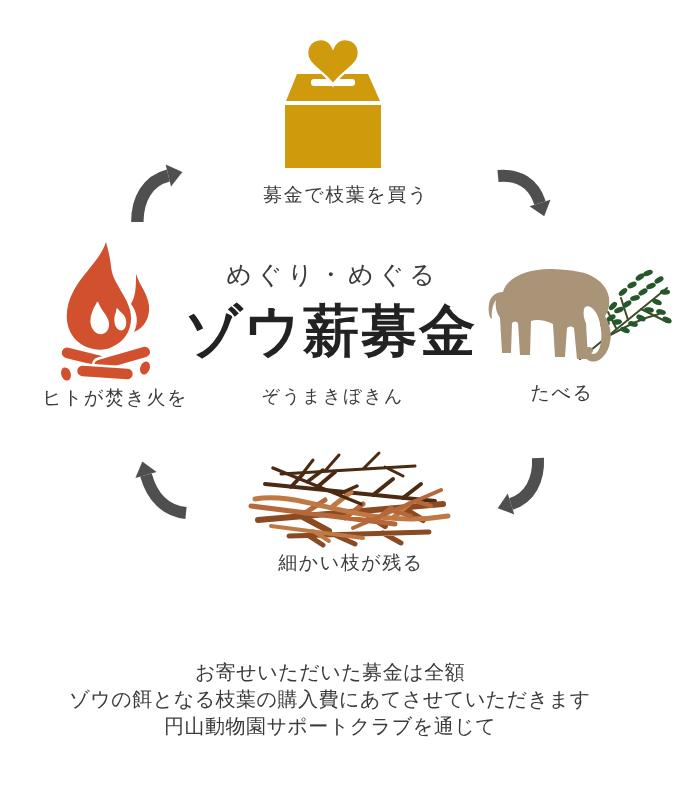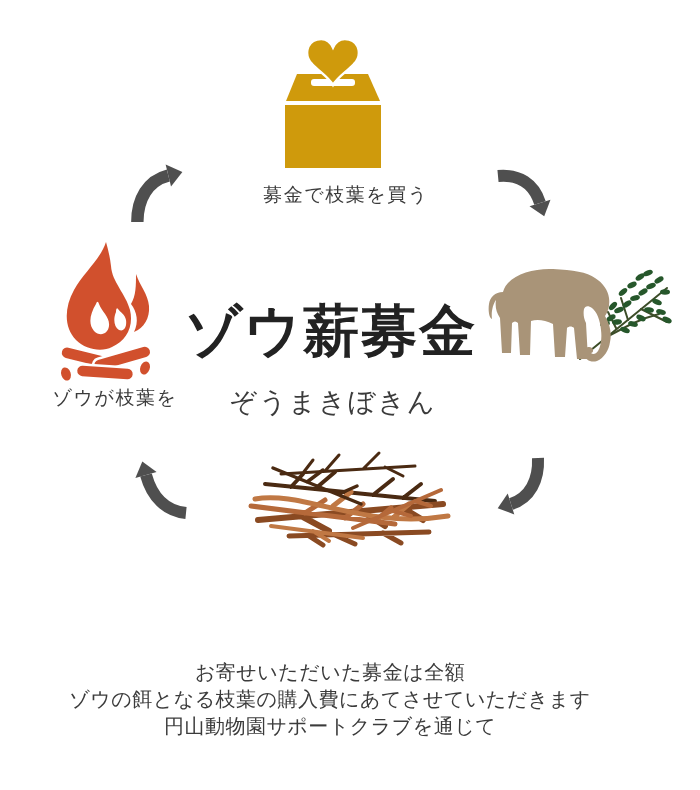--- a/index.html
+++ b/index.html
@@ -22,21 +22,21 @@
   .tagline{
     color:var(--c-text,#3b3b3b);
     font-size:25px;letter-spacing:5px;
   }
   .big-title{
     color:#222;
     font-size:56px;font-weight:bold;letter-spacing:2px;
   }
   .reading{
     color:var(--c-text,#3b3b3b);
-    font-size:27px;letter-spacing:2px;
+    font-size:18px;letter-spacing:2px;
   }
   .footer-note{
     color:var(--c-text,#3b3b3b);
     font-size:20px;line-height:27px;letter-spacing:0.5px;
   }
   
   .fill-donation{fill:var(--c-donation_box,#cf9a0c);}
   .fill-fire{fill:var(--c-fire,#d1502d);}
   .fill-fire-log{fill:var(--c-fire,#d1502d);stroke:#fff;stroke-width:2.5;}
   .fill-white{fill:#fff;}
@@ -68,38 +68,39 @@
   <svg class="abs" style="left:127px;top:162px;" width="62" height="62" viewBox="0 0 60 60" aria-hidden="true">
     <path class="arrow-line" d="M10,58 C10,36 20,18 40,13"></path>
     <polygon class="fill-arrow" points="53.6,9.6 42.6,23.7 37.4,2.3"></polygon>
   </svg>
 
   <svg class="abs" style="left:492px;top:165px;" width="64" height="58" viewBox="0 0 62 58" aria-hidden="true">
     <path class="arrow-line" d="M5,11 C26,9 41,19 47,38"></path>
     <polygon class="fill-arrow" points="51.2,51.3 57.5,34.7 36.5,41.3"></polygon>
   </svg>
 
+  <div class="abs ctr tagline" style="left:333px;top:258px;">めぐり・めぐる</div>
   <div class="abs ctr big-title" style="left:331px;top:294px;">ゾウ薪募金</div>
   <div class="abs ctr reading" style="left:333px;top:384px;">ぞうまきぼきん</div>
 
   <svg class="abs" style="left:56px;top:240px;" width="100" height="150" viewBox="0 0 100 150" aria-hidden="true">
     <path class="fill-fire" fill-rule="evenodd" d="M50,2 C44,20 28,32 18,50 C8,68 8,88 20,100 C30,110 46,112 56,107 C70,101 78,87 74,70 C70,54 56,42 55,26 C54,17 52,9 50,2 Z
       M40,64 C34,74 32,84 38,91 C44,97 52,94 53,86 C54,77 46,72 43,64 C42,61 41,61 40,64 Z
       M60,72 C57,79 58,87 63,90 C68,92 71,87 70,80 C69,74 64,72 62,69 C61,67 60,69 60,72 Z"></path>
     <path class="fill-fire" d="M80,34 C84,46 92,54 93,66 C94,78 88,88 78,92 C83,82 81,72 75,64 C80,56 80,45 80,34 Z"></path>
     <g>
       <rect class="fill-fire-log" x="4" y="112" width="60" height="13" rx="6.5" transform="rotate(14 34 118)"></rect>
       <rect class="fill-fire-log" x="36" y="112" width="60" height="13" rx="6.5" transform="rotate(-16 66 118)"></rect>
       <rect class="fill-fire-log" x="20" y="126" width="58" height="13" rx="6.5" transform="rotate(4 49 132)"></rect>
       <ellipse class="fill-fire-log" cx="10" cy="134" rx="6" ry="8" transform="rotate(-18 10 134)"></ellipse>
       <ellipse class="fill-fire-log" cx="89" cy="128" rx="6" ry="8" transform="rotate(20 89 128)"></ellipse>
     </g>
   </svg>
   <div class="abs ctr caption" style="left:115px;top:387px;">
-    <div>ゾウが枝葉を</div>
+    <div>ヒトが焚き火を</div>
   </div>
 
   <svg class="abs" style="left:487px;top:262px;" width="186" height="112" viewBox="0 0 186 112" aria-hidden="true">
     <path class="stem" d="M93,97 L180,26"></path>
     <path class="stem" d="M120,75 C138,65 152,57 172,52"></path>
     <path class="stem" d="M141,58 L134,36"></path>
     <path class="stem" d="M154,47 L180,60"></path>
     <path class="stem" d="M129,66 L121,50"></path>
     <g class="leaf">
       <ellipse cx="124" cy="56" rx="5" ry="2.7" transform="rotate(-30 124 56)"></ellipse>
@@ -146,20 +147,21 @@
       C58,58 50,57 44,59
       L43,93 L33,93 L31,61
       C29,59 27,59 25,61
       L24,91 L15,91 L13,56
       C9,50 8,44 9,38
       C6,42 4,50 5,57
       C2,56 1,48 2,42
       C3,35 8,30 16,30 Z"></path>
   </svg>
   <div class="abs ctr caption" style="left:562px;top:382px;">
+    <div>たべる</div>
   </div>
 
   <svg class="abs" style="left:485px;top:452px;" width="62" height="64" viewBox="0 0 60 64" aria-hidden="true">
     <path class="arrow-line" d="M52,6 C53,28 44,46 25,52"></path>
     <polygon class="fill-arrow" points="11.7,56.2 21.7,41.5 28.3,62.5"></polygon>
   </svg>
 
   <svg class="abs" style="left:131px;top:449px;" width="62" height="70" viewBox="0 0 60 70" aria-hidden="true">
     <path class="arrow-line" d="M54,64 C34,62 20,48 14,26"></path>
     <polygon class="fill-arrow" points="10.3,12.5 3.4,28.9 24.6,23.1"></polygon>
@@ -169,20 +171,21 @@
     <path class="twig twig-dark" stroke-width="4" d="M22,38 L192,55 M72,43 L92,26 M130,49 L150,33 M160,52 L178,38 M48,41 L60,28"></path>
     <path class="twig twig-dark" stroke-width="3" d="M38,28 L172,20 M82,25 L96,9 M120,23 L136,7 M142,21 L160,30 M60,27 L70,14"></path>
     <path class="twig twig-mid" stroke-width="6" d="M15,74 L200,58 M120,66 L142,80 M60,71 L86,85 M160,62 L180,74"></path>
     <path class="twig twig-light" stroke-width="5" d="M8,60 L152,78 M62,67 L82,54 M102,72 L120,58 M132,75 L148,62"></path>
     <path class="twig twig-pale" stroke-width="5" d="M12,53 C60,44 120,84 205,70 M90,60 L108,46 M150,72 L166,58"></path>
     <path class="twig twig-mid" stroke-width="5" d="M46,90 L186,86 M92,89 L112,98 M140,87 L158,97 M66,90 L80,99"></path>
     <path class="twig twig-dark" stroke-width="3.5" d="M30,22 L118,58 M64,36 L80,24 M96,48 L114,40"></path>
     <path class="twig twig-light" stroke-width="4" d="M110,82 L198,44 M150,65 L168,70 M172,55 L188,60"></path>
     <path class="twig twig-pale" stroke-width="4" d="M28,80 L120,92 M70,85 L86,95"></path>
   </svg>
+  <div class="abs ctr caption" style="left:351px;top:552px;">細かい枝が残る</div>
 
   <div class="abs ctr footer-note" style="left:330px;top:659px;">
     <div>お寄せいただいた募金は全額</div>
     <div>ゾウの餌となる枝葉の購入費にあてさせていただきます</div>
     <div>円山動物園サポートクラブを通じて</div>
   </div>
 
 </div>
 
 </body></html>

